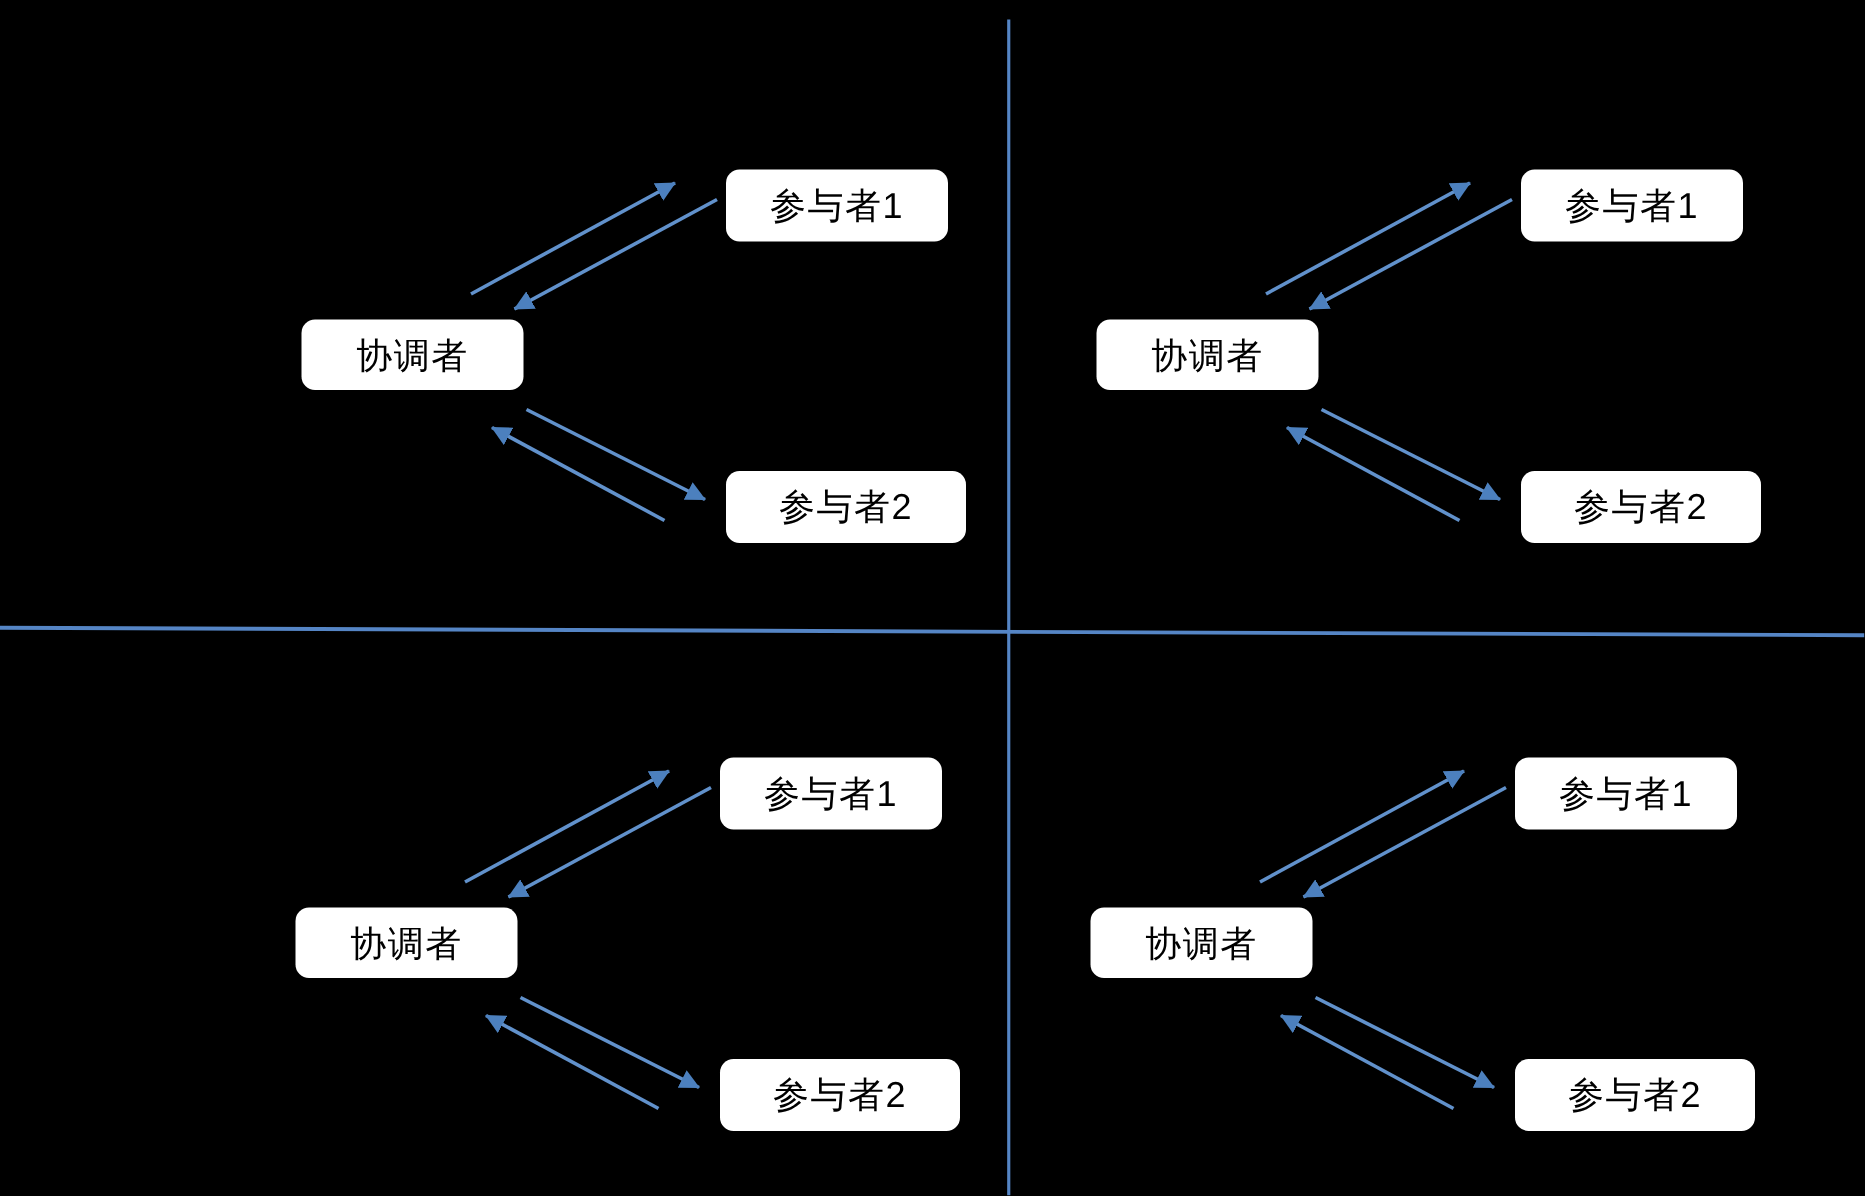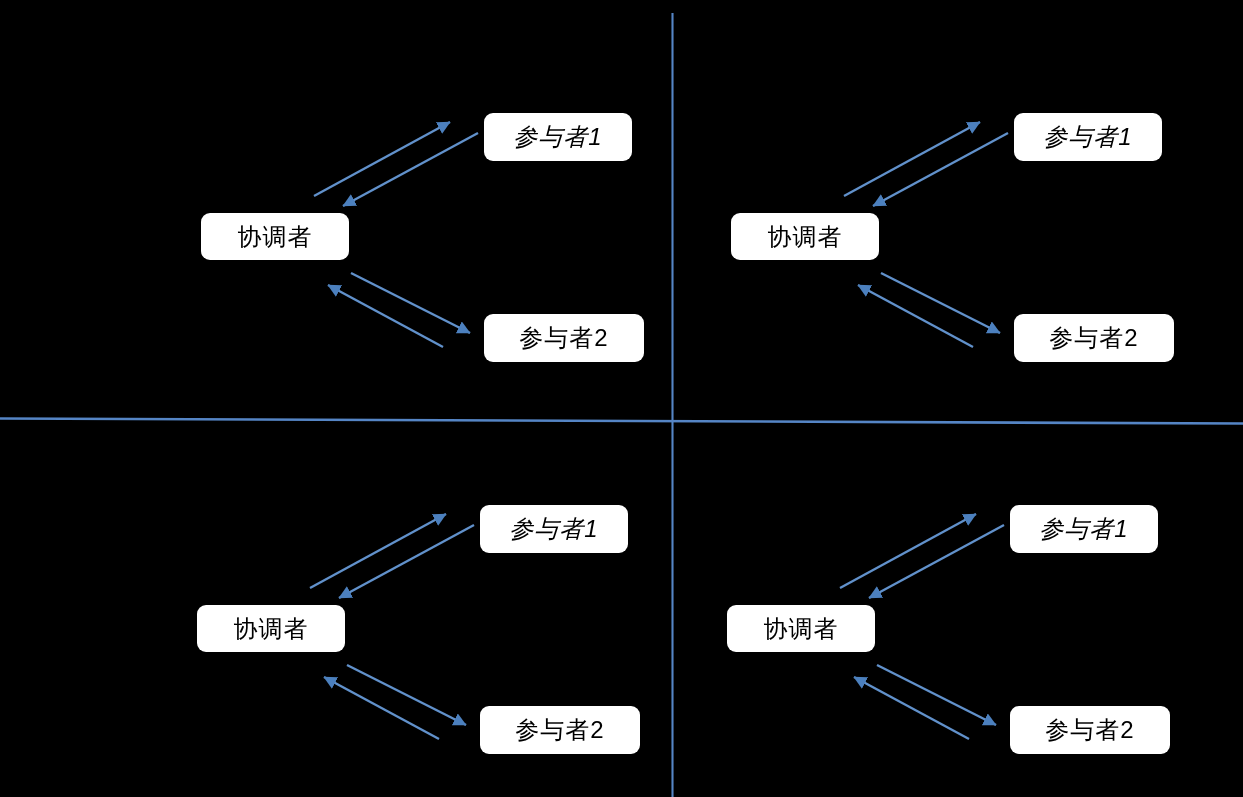--- a/index.html
+++ b/index.html
@@ -54,21 +54,21 @@
     color: var(--node-text, #000000);
     border-radius: 9px;
     display: flex;
     align-items: center;
     justify-content: center;
     font-size: 24px;
     letter-spacing: 1px;
     white-space: nowrap;
   }
   .node.coordinator { left: 0;     top: 100px; width: 148px; height: 47px; }
-  .node.participant-1 { left: 283px; top: 0;     width: 148px; height: 48px; font-style: italic; }
+  .node.participant-1 { left: 283px; top: 0;     width: 148px; height: 48px; }
   .node.participant-2 { left: 283px; top: 201px; width: 160px; height: 48px; }
 </style>
 </head>
 <body>
 
 <div class="stage">
 
   <svg class="dividers">
     <line class="divider-line v" x1="672.5" y1="13" x2="672.5" y2="797"></line>
     <line class="divider-line h" x1="0" y1="418.5" x2="1243" y2="423.5"></line>

